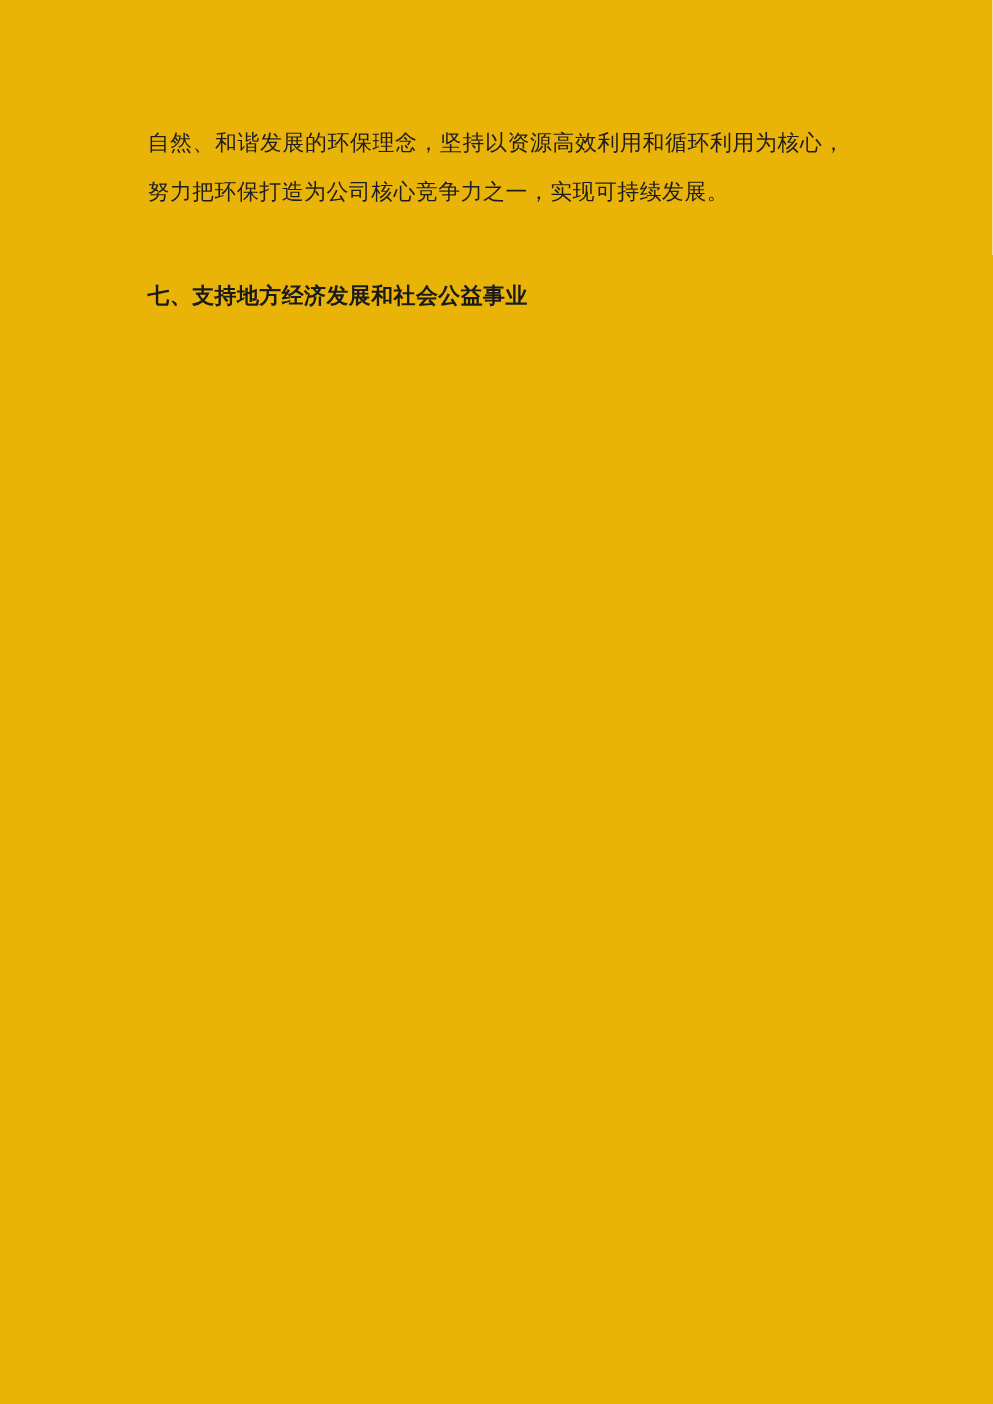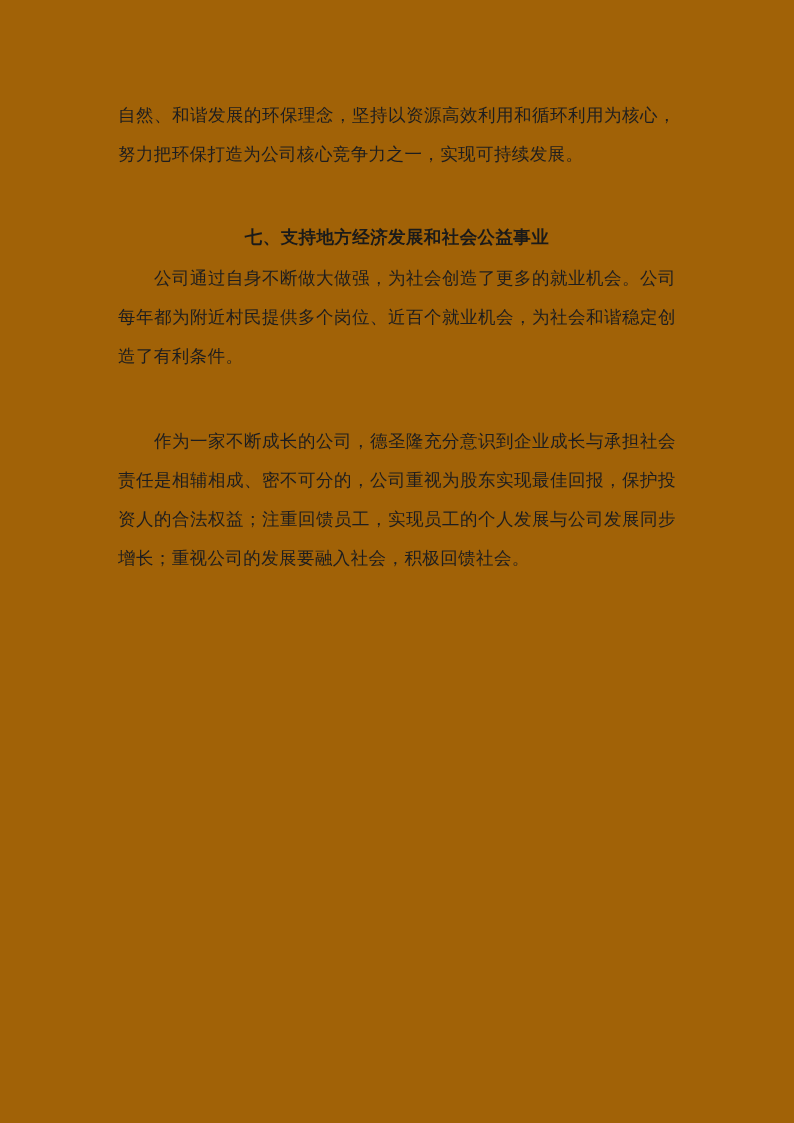--- a/index.html
+++ b/index.html
@@ -14,21 +14,21 @@
     font-family: "DejaVu Sans", "Liberation Sans", sans-serif;
     color: #1a1a1a;
     overflow: hidden;
   }
   .page {
     position: absolute;
     top: 0;
     left: 0;
     width: 794px;
     height: 1123px;
-    background: #a16207;
+    background: #eab308;
   }
   .content {
     position: absolute;
     left: 118px;
     top: 96px;
     width: 558px;
   }
   .para {
     font-size: 17.5px;
     line-height: 39px;
@@ -42,21 +42,20 @@
   .indent {
     text-indent: 36px;
   }
   .heading {
     font-size: 17.5px;
     line-height: 39px;
     letter-spacing: 0.4px;
     margin: 0;
     color: #1a1a1a;
     font-weight: 600;
-    text-align: center;
   }
   .gap-sm { height: 2px; }
   .gap-lg { height: 42px; }
   .gap-xl { height: 46px; }
 </style>
 </head>
 <body>
 
 <div class="page">
   <div class="content">
@@ -66,24 +65,22 @@
     <div class="gap-sm"></div>
 
 
     <div class="gap-lg"></div>
 
     <h2 class="heading">七、支持地方经济发展和社会公益事业</h2>
 
 
     <div class="gap-sm"></div>
 
-    <p class="para indent">公司通过自身不断做大做强，为社会创造了更多的就业机会。公司每年都为附近村民提供多个岗位、近百个就业机会，为社会和谐稳定创造了有利条件。</p>
 
     <div class="gap-xl"></div>
 
 
-    <p class="para indent">作为一家不断成长的公司，德圣隆充分意识到企业成长与承担社会责任是相辅相成、密不可分的，公司重视为股东实现最佳回报，保护投资人的合法权益；注重回馈员工，实现员工的个人发展与公司发展同步增长；重视公司的发展要融入社会，积极回馈社会。</p>
 
     <div class="gap-sm"></div>
 
 
   </div>
 </div>
 
 </body></html>

